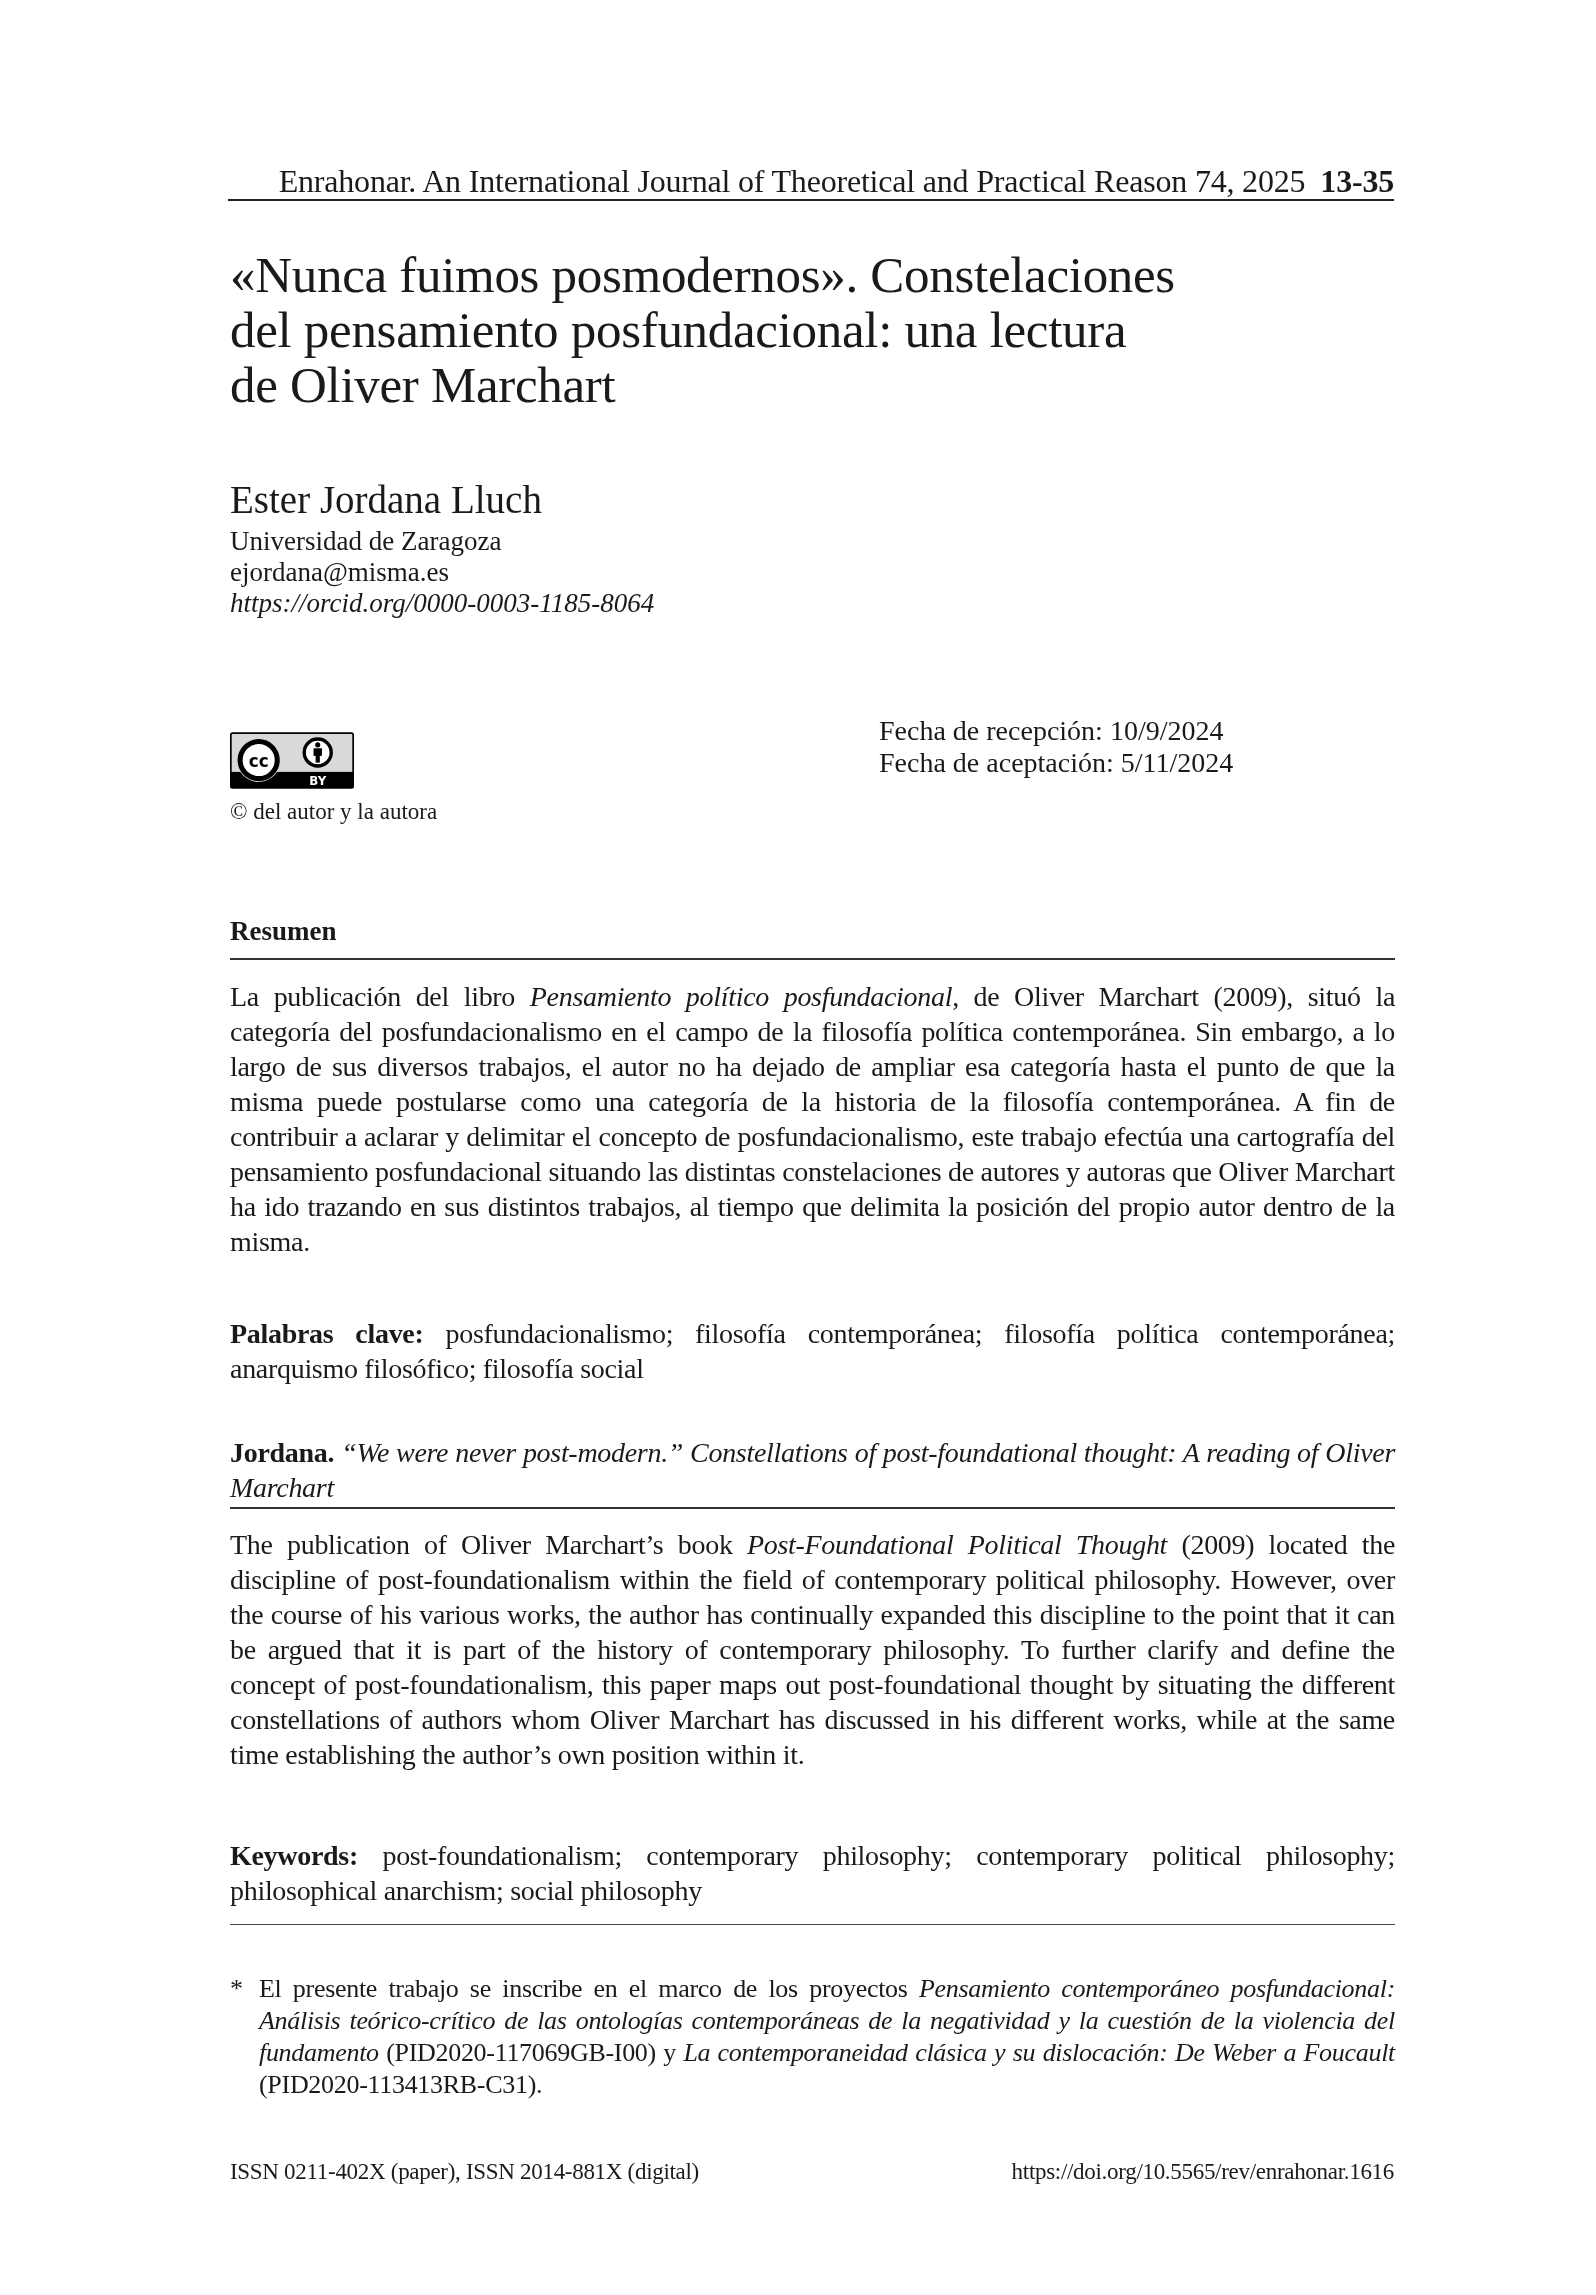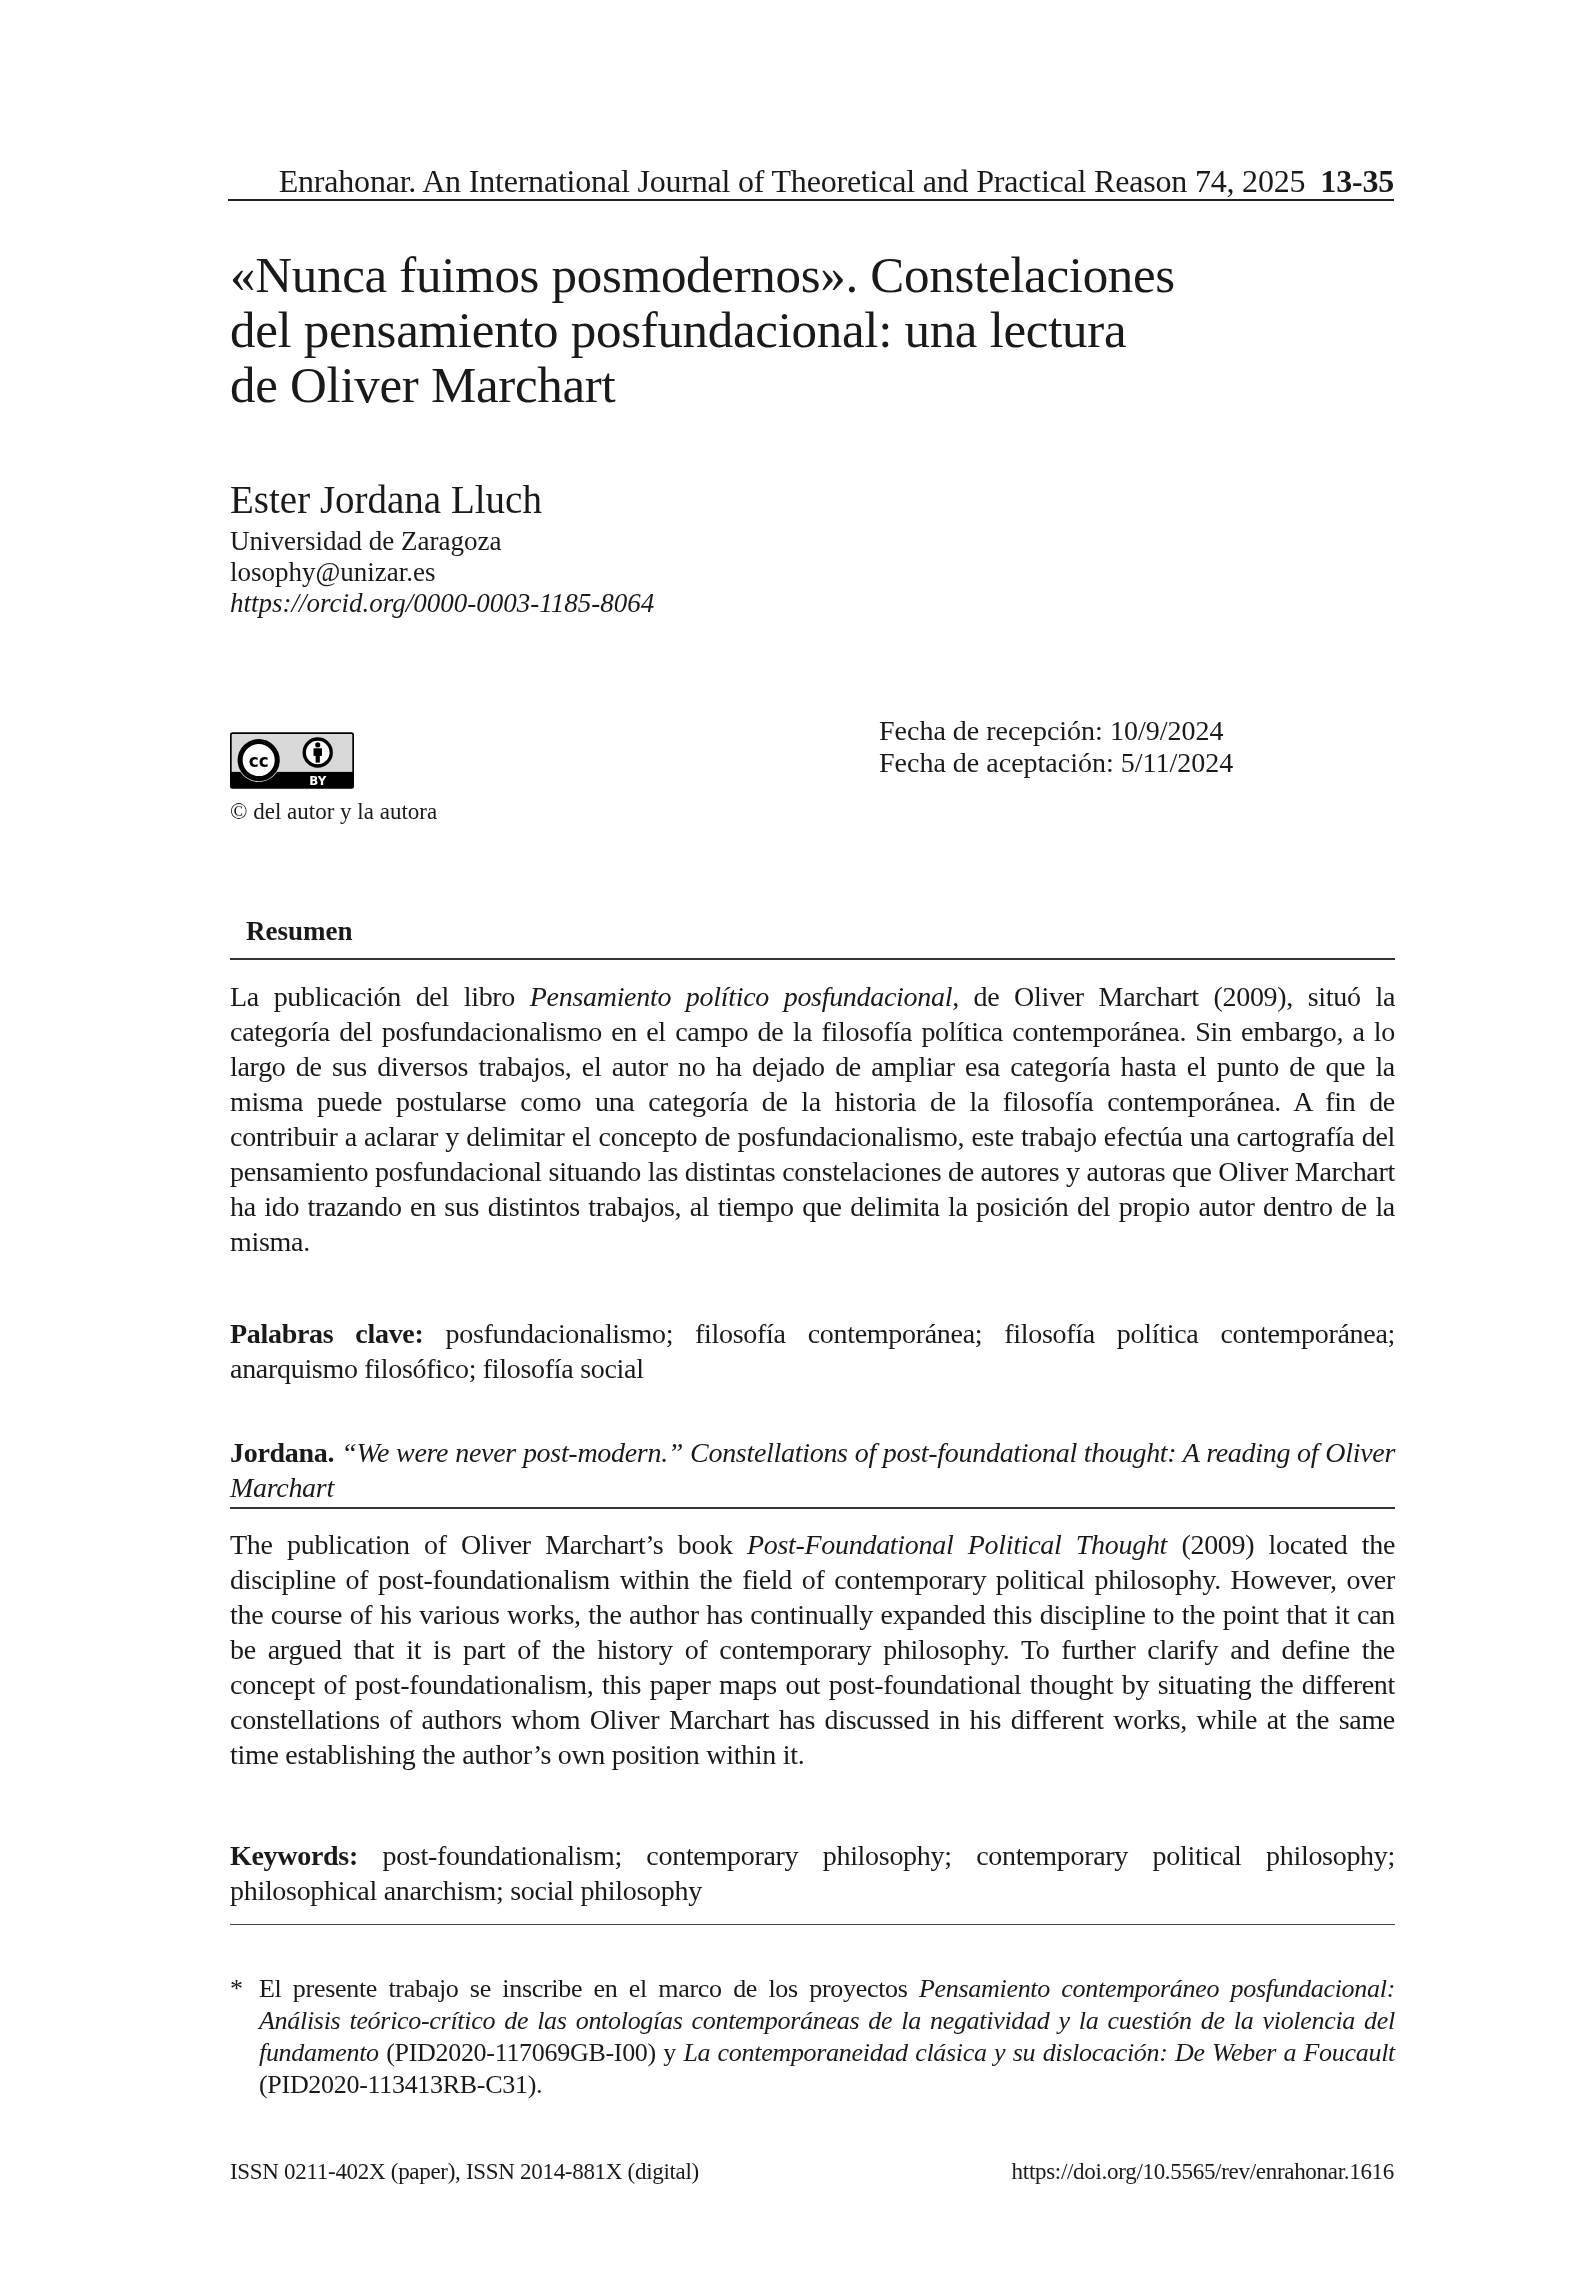--- a/index.html
+++ b/index.html
@@ -21,21 +21,21 @@
     font-size: 51px; line-height: 55px; letter-spacing: -0.3px;
   }
   .author-name { left: 230px; top: 478px; font-size: 39px; line-height: 44px; }
   .author-line { left: 230px; font-size: 27px; line-height: 30px; }
 
   .cc-badge { left: 230px; top: 732px; width: 124px; height: 48px; }
   .copyright { left: 230px; top: 798px; font-size: 23px; line-height: 27px; }
 
   .dates { left: 879px; top: 715px; width: 516px; text-align: left; font-size: 28px; line-height: 32px; }
 
-  .section-title { left: 246px; top: 915px; font-size: 27px; font-weight: bold; line-height: 32px; }
+  .section-title { left: 230px; top: 915px; font-size: 27px; font-weight: bold; line-height: 32px; }
   .rule { left: 230px; width: 1165px; height: 1.7px; background: #333; }
 
   .para {
     left: 230px; width: 1165px; font-size: 28px; line-height: 35px;
     text-align: justify; hyphens: manual; letter-spacing: -0.3px;
   }
   .para i { font-style: italic; }
   .para b { font-weight: bold; }
 
   .footnote {
@@ -56,21 +56,21 @@
 <div class="abs head-rule"></div>
 
 <div class="abs title">
   <div>«Nunca fuimos posmodernos». Constelaciones</div>
   <div>del pensamiento posfundacional: una lectura</div>
   <div>de Oliver Marchart</div>
 </div>
 
 <div class="abs author-name">Ester Jordana Lluch</div>
 <div class="abs author-line" style="top:526px;">Universidad de Zaragoza</div>
-<div class="abs author-line" style="top:557px;">losophy@unizar.es</div>
+<div class="abs author-line" style="top:557px;">ejordana@misma.es</div>
 <div class="abs author-line" style="top:588px;font-style:italic;">https://orcid.org/0000-0003-1185-8064</div>
 
 <div class="abs cc-badge">
   <svg width="124" height="57" viewBox="0 0 147 67">
     <rect x="1" y="1" width="145" height="65" rx="2" fill="#d9d9d9" stroke="#000" stroke-width="2"></rect>
     <rect x="1" y="47" width="145" height="19" fill="#000"></rect>
     <circle cx="34" cy="33" r="26" fill="#d9d9d9"></circle>
     <circle cx="34" cy="33" r="22" fill="#fff" stroke="#000" stroke-width="6"></circle>
     <text x="34" y="41" text-anchor="middle" font-family="DejaVu Sans, sans-serif" font-weight="bold" font-size="20" fill="#000">cc</text>
     <circle cx="104" cy="24" r="16" fill="#fff" stroke="#000" stroke-width="4"></circle>

